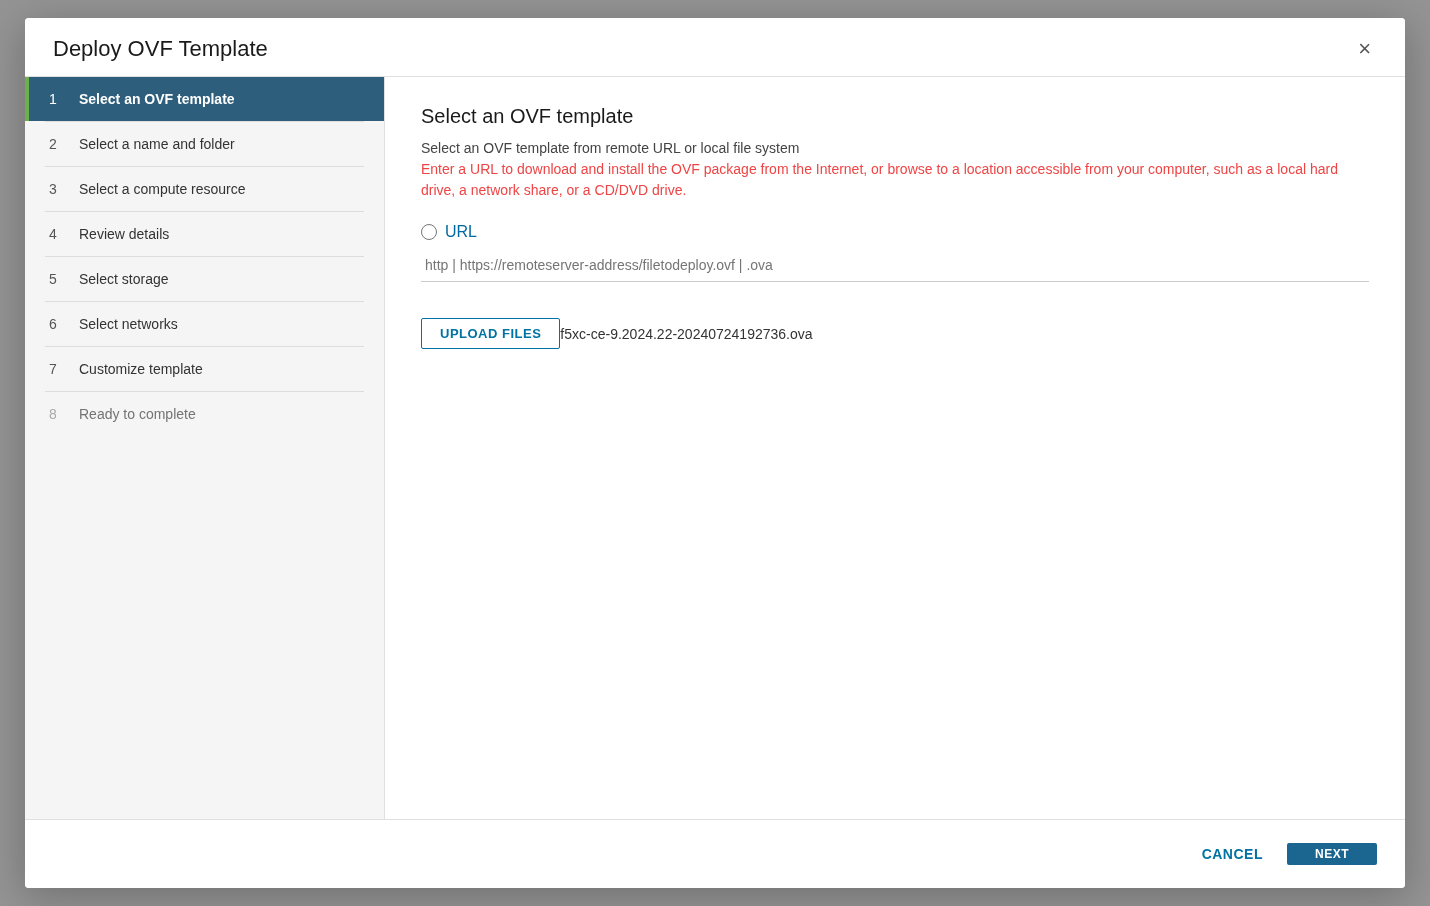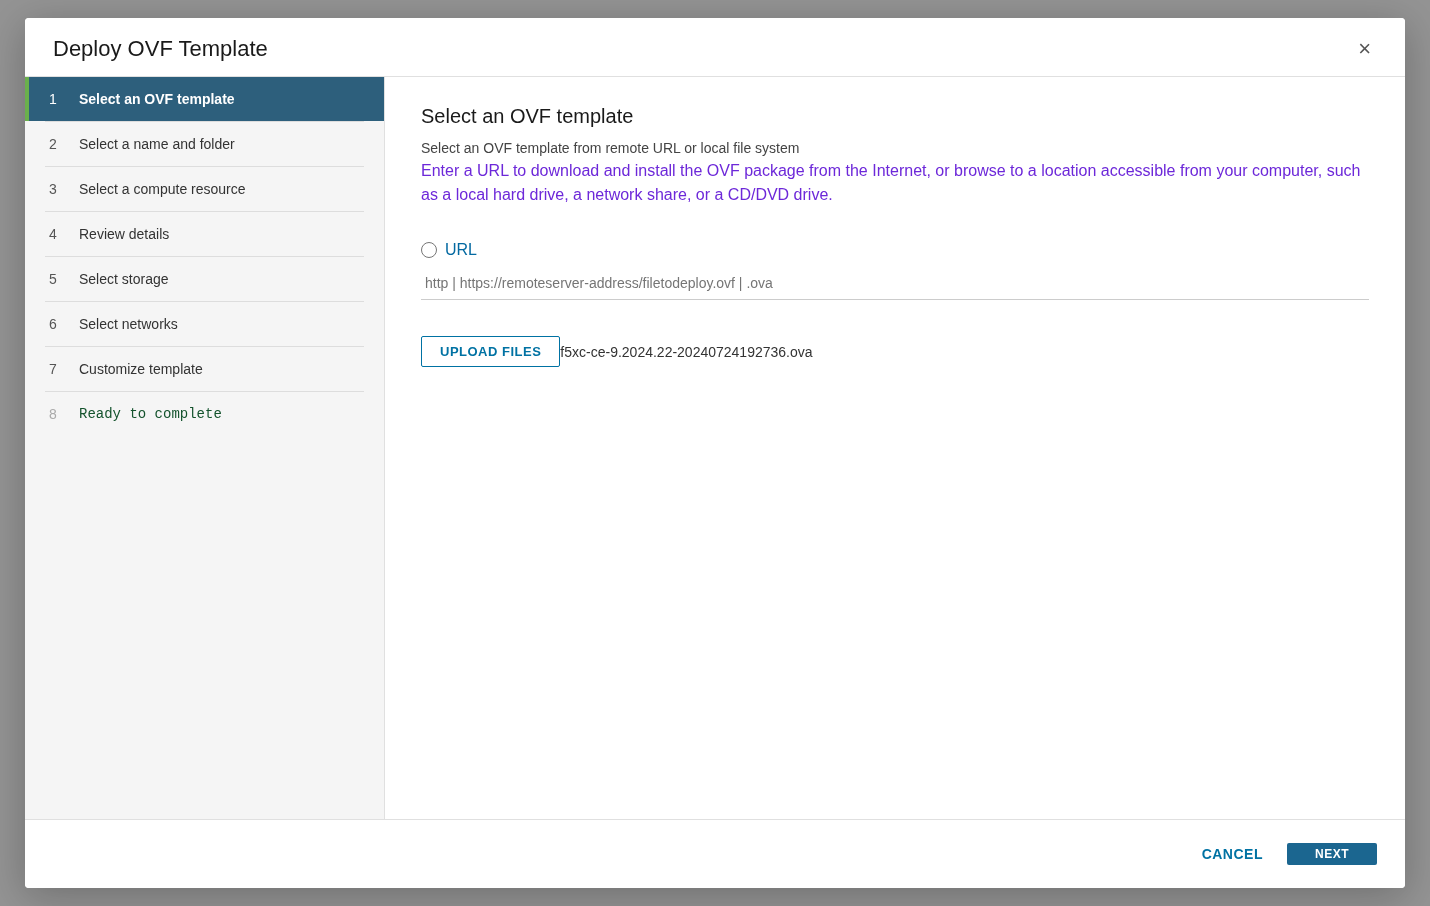--- a/index.html
+++ b/index.html
@@ -99,22 +99,21 @@
     .step-label {
       font-size: 14px;
       color: #333;
       font-weight: 400;
     }
     .step-item.active .step-label {
       color: #fff;
       font-weight: 600;
     }
     .step-item.disabled .step-label {
-      color: #14532d;
-      font-family: Liberation Mono, monospace;
+      color: #737373;
     }
     .step-divider {
       height: 1px;
       background: #ddd;
       margin: 0 20px;
     }
     
     .content {
       flex: 1;
       padding: 28px 36px;
@@ -126,23 +125,23 @@
       font-weight: 400;
       color: #1a1a1a;
       margin-bottom: 10px;
     }
     .content-desc {
       font-size: 14px;
       color: #444;
       line-height: 1.5;
     }
     .content-desc2 {
-      font-size: 16px;
-      color: #6d28d9;
-      margin-bottom: 34px;
+      font-size: 14px;
+      color: #ef4444;
+      margin-bottom: 22px;
       line-height: 1.5;
     }
     .radio-group {
       margin-bottom: 16px;
     }
     .radio-row {
       display: flex;
       align-items: center;
       margin-bottom: 8px;
     }

